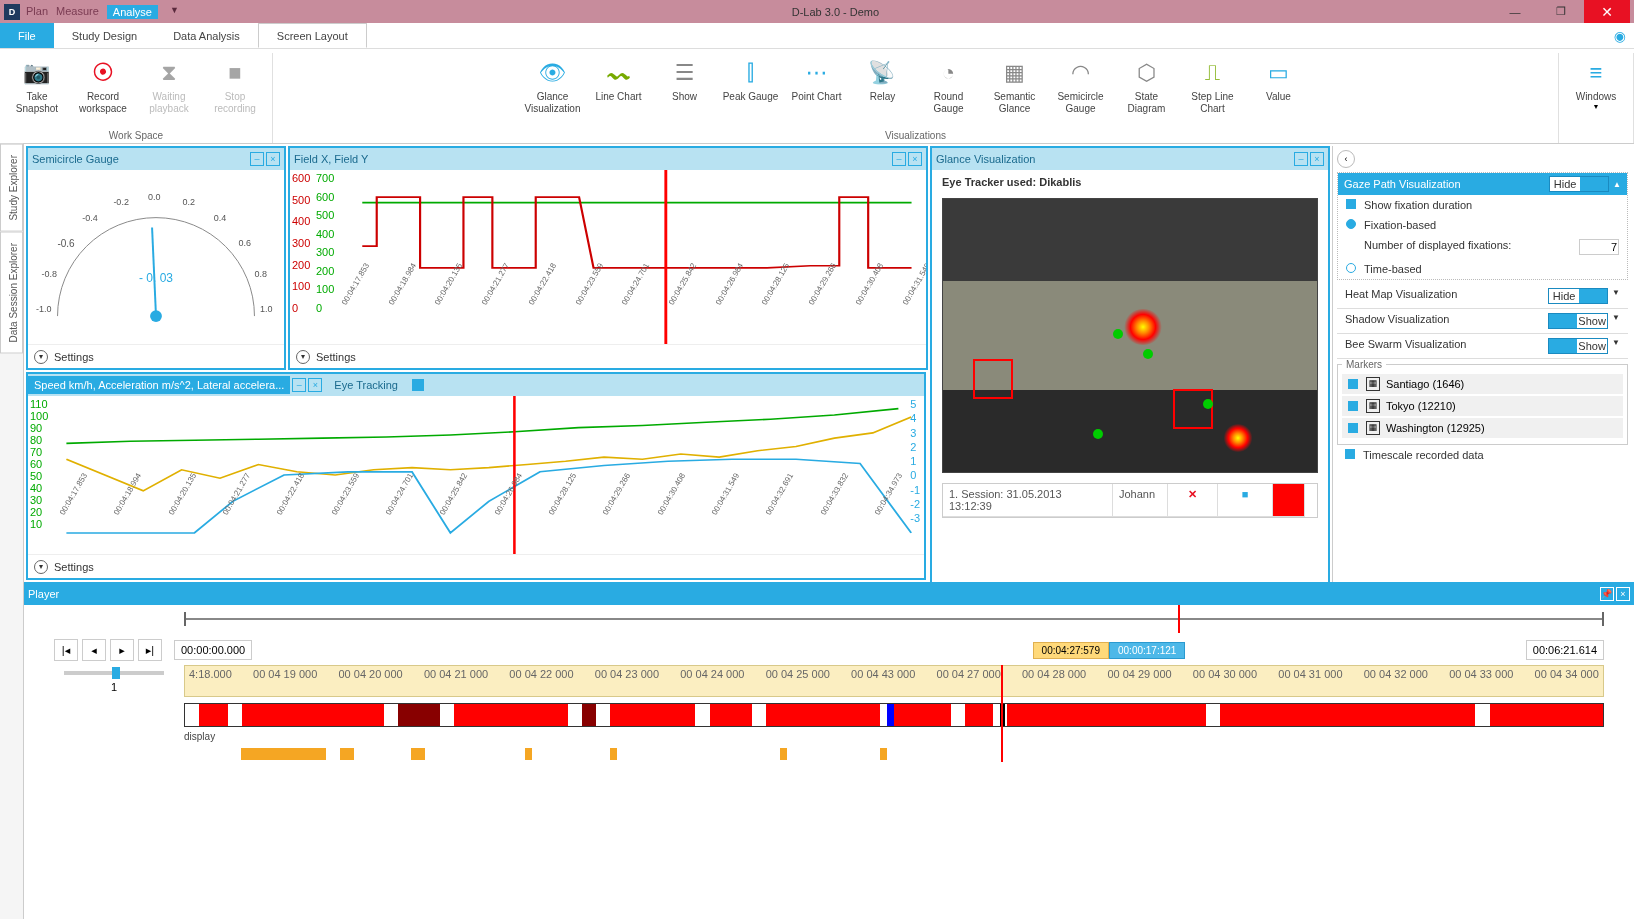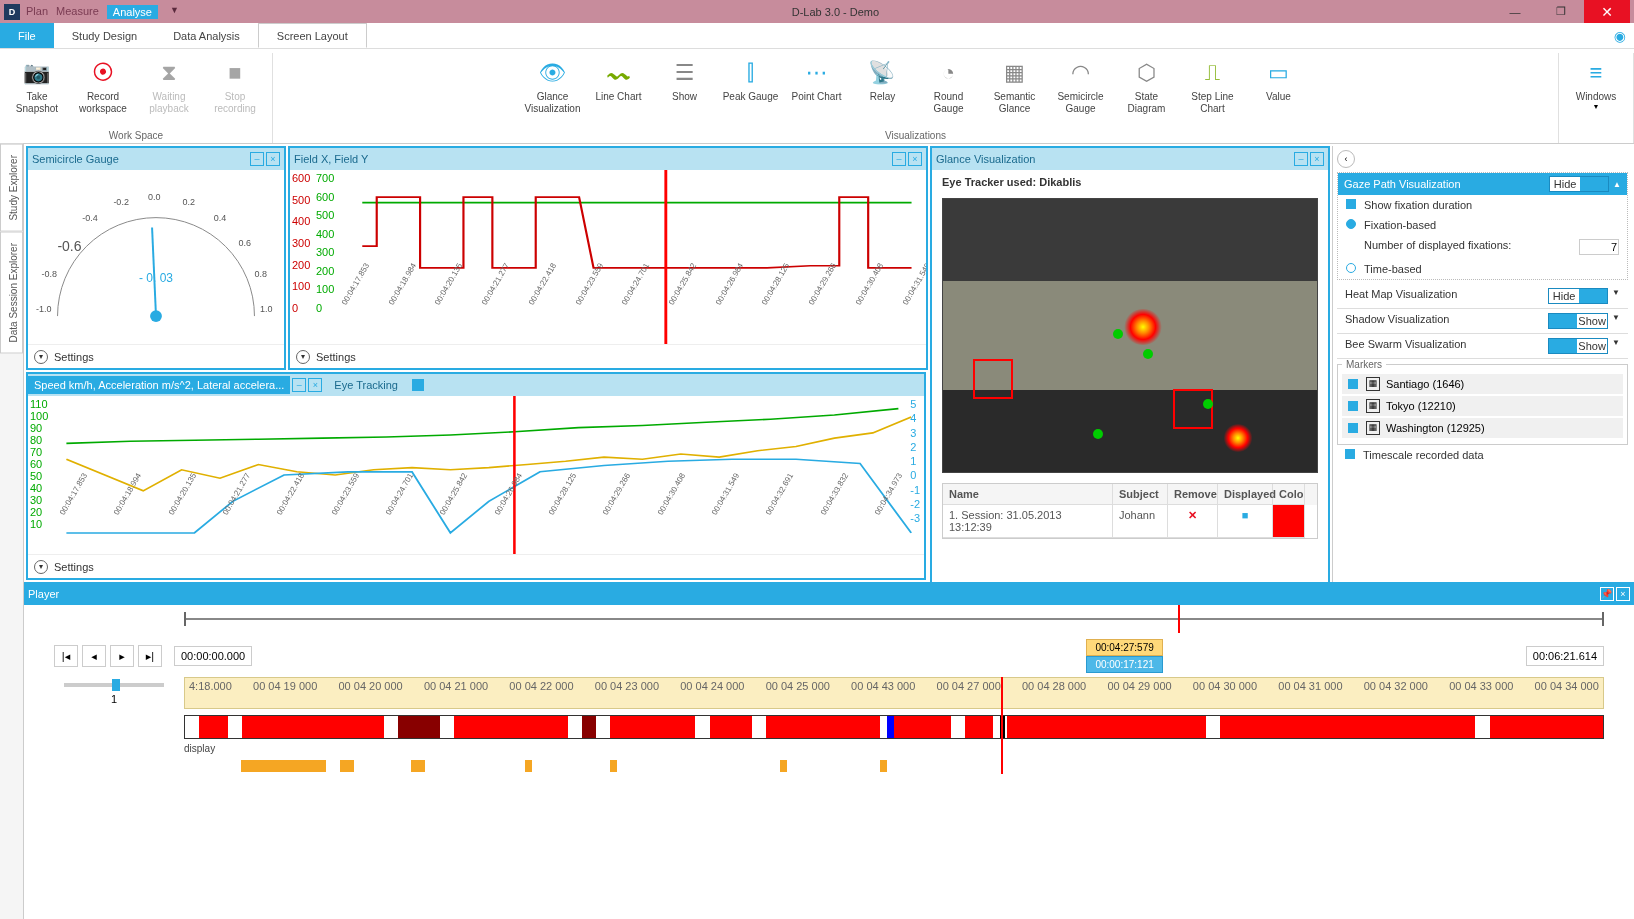--- a/index.html
+++ b/index.html
@@ -240,21 +240,21 @@
             <svg viewBox="0 0 260 160">
               <path d="M30 140 A100 100 0 0 1 230 140" fill="none" stroke="#888" stroke-width="1"></path>
               <g stroke="#666" stroke-width="1" id="gauge-ticks"></g>
               <line x1="130" y1="140" x2="126" y2="50" stroke="#29abe2" stroke-width="2"></line>
               <circle cx="130" cy="140" r="6" fill="#29abe2"></circle>
             </svg>
             <div class="val">- 0. 03</div>
             <div id="gauge-tlabels">
                 <span style="position: absolute; font-size: 9px; color: rgb(85, 85, 85); left: 8px; top: 134px;">-1.0</span>
                 <span style="position: absolute; font-size: 9px; color: rgb(85, 85, 85); left: 13.4817px; top: 99.3901px;">-0.8</span>
-                <span style="position: absolute; font-size: 14px; color: rgb(85, 85, 85); left: 29.3901px; top: 68.1681px;">-0.6</span>
+                <span style="position: absolute; font-size: 10px; color: rgb(85, 85, 85); left: 29.3901px; top: 68.1681px;">-0.6</span>
                 <span style="position: absolute; font-size: 9px; color: rgb(85, 85, 85); left: 54.1681px; top: 43.3901px;">-0.4</span>
                 <span style="position: absolute; font-size: 9px; color: rgb(85, 85, 85); left: 85.3901px; top: 27.4817px;">-0.2</span>
                 <span style="position: absolute; font-size: 9px; color: rgb(85, 85, 85); left: 120px; top: 22px;">0.0</span>
                 <span style="position: absolute; font-size: 9px; color: rgb(85, 85, 85); left: 154.61px; top: 27.4817px;">0.2</span>
                 <span style="position: absolute; font-size: 9px; color: rgb(85, 85, 85); left: 185.832px; top: 43.3901px;">0.4</span>
                 <span style="position: absolute; font-size: 9px; color: rgb(85, 85, 85); left: 210.61px; top: 68.1681px;">0.6</span>
                 <span style="position: absolute; font-size: 9px; color: rgb(85, 85, 85); left: 226.518px; top: 99.3901px;">0.8</span>
                 <span style="position: absolute; font-size: 9px; color: rgb(85, 85, 85); left: 232px; top: 134px;">1.0</span>
               </div>
           </div>
@@ -333,27 +333,20 @@
           <div class="roi" style="top:160px;left:30px"></div>
           <div class="roi" style="top:190px;left:230px"></div>
           <div class="heat h1"></div>
           <div class="heat h2"></div>
           <div class="dot" style="top:130px;left:170px"></div>
           <div class="dot" style="top:150px;left:200px"></div>
           <div class="dot" style="top:230px;left:150px"></div>
           <div class="dot" style="top:200px;left:260px"></div>
         </div>
         <div class="gtable">
-          <div class="gth">
-            <div style="width:170px">Name</div>
-            <div style="width:55px">Subject</div>
-            <div style="width:50px">Remove</div>
-            <div style="width:55px">Displayed</div>
-            <div style="width:32px">Colo</div>
-          </div>
           <div class="gtd">
             <div style="width:170px">1. Session: 31.05.2013 13:12:39</div>
             <div style="width:55px">Johann</div>
             <div style="width:50px;text-align:center;color:#e81123;font-weight:bold">✕</div>
             <div style="width:55px;text-align:center;color:#29abe2">■</div>
             <div style="width:32px;background:#f00"></div>
           </div>
         </div>
       </div>
 
@@ -520,21 +513,21 @@
             <div class="cap" style="right:0"></div>
           <div class="cursormark" style="left:70%;top:-4px;height:28px"></div>
         </div>
         <div class="playrow">
           <div class="pbtn">|◂</div>
           <div class="pbtn">◂</div>
           <div class="pbtn">▸</div>
           <div class="pbtn">▸|</div>
           <div class="timebox">00:00:00.000</div>
           <div style="flex:1"></div>
-          <div style="display:flex;flex-direction:column;align-items:center">
+          <div style="display:flex;flex-direction:row;align-items:center">
             <div class="tl-marker-box">00:04:27:579</div>
             <div class="tl-marker-box blue">00:00:17:121</div>
           </div>
           <div style="flex:.42"></div>
           <div class="timebox">00:06:21.614</div>
         </div>
         <div style="display:flex;gap:10px">
           <div class="speedslider">
             <div class="strack">
                 <div class="sthumb"></div>

